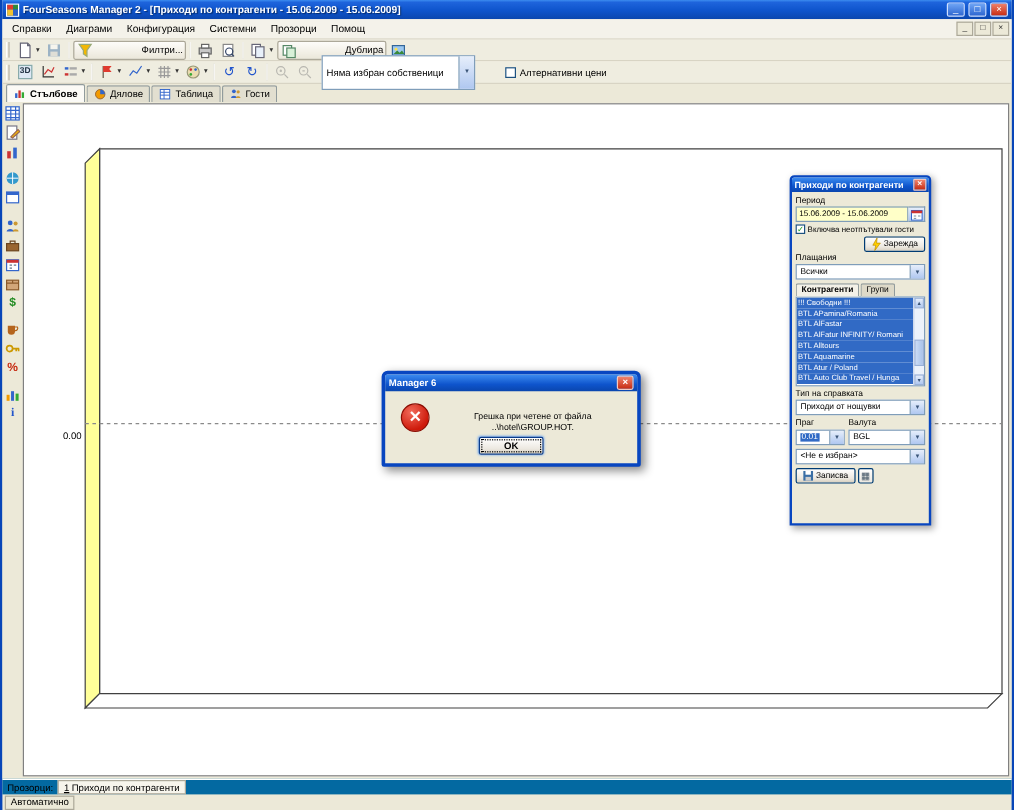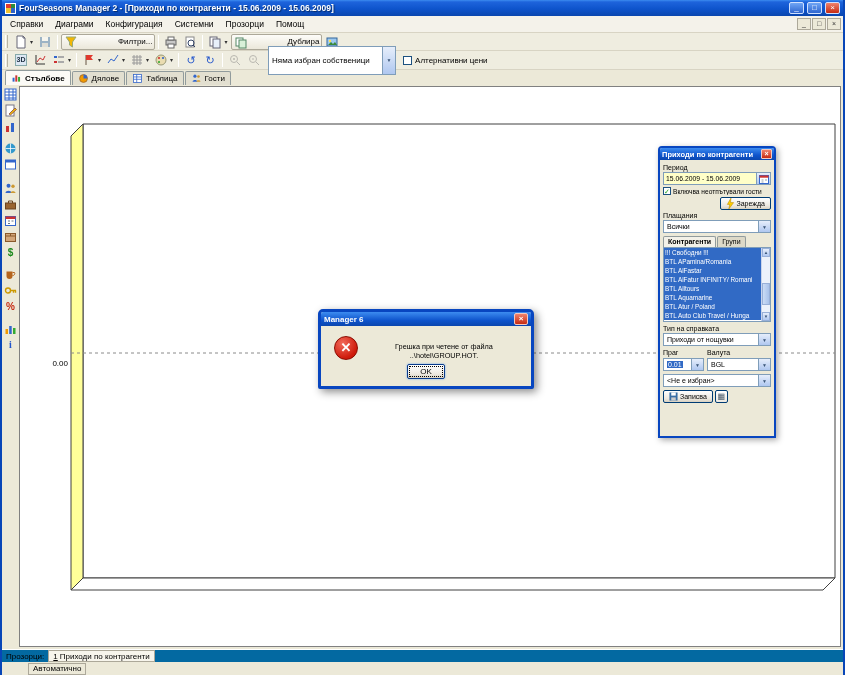--- a/index.html
+++ b/index.html
@@ -43,21 +43,21 @@
   .ico svg { width:14px; height:14px; display:block; }
   .threed-ico { font-size:7px; font-weight:bold; color:#234; border:1px solid #8aa; padding:0 1px;
       background:#dde8f4; line-height:10px; }
   .rot { font-size:11px; color:#2255CC; line-height:12px; }
 
   .combo { height:29px; background:#fff; border:1px solid #7F9DB9; display:flex; align-items:center;
       font-size:8px; padding-left:3px; position:relative; }
   .combo .arrow { margin-left:auto; width:13px; align-self:stretch; display:flex; align-items:center; justify-content:center;
       background:linear-gradient(180deg,#E6EEFB,#AFC7F0); border-left:1px solid #7F9DB9; color:#3A5578; font-size:5px; }
   .owner-combo { width:128px; margin-left:4px; }
-  .chk { display:inline-flex; align-items:center; gap:3px; margin-left:6px; }
+  .chk { display:inline-flex; align-items:center; gap:3px; margin-left:24px; }
   .chk .box { width:9px; height:9px; background:#fff; border:1px solid #1C5180; font-size:7px;
       line-height:8px; text-align:center; color:#21A121; }
 
   
   .tabrow { height:15px; flex:0 0 15px; background:#ECE9D8; display:flex; align-items:flex-end; padding-left:3px; gap:1px; }
   .vtab { display:inline-flex; align-items:center; gap:3px; font-size:8px; height:14px; padding:0 5px;
       border:1px solid #919B9C; border-bottom:none; border-radius:2px 2px 0 0; background:#E2DFD0; }
   .vtab.active { background:#FBFAF6; height:15px; font-weight:bold; }
   .vtab .ico, .vtab svg { width:11px; height:11px; }
 
@@ -128,32 +128,32 @@
   .dlg-title { height:14px; display:flex; align-items:center; padding:0 3px; border-radius:2px 2px 0 0;
       background:linear-gradient(180deg,#3C8CF0,#0E54CC 60%,#0A46AE); color:#fff; font-weight:bold; font-size:8px; }
   .dlg-title .t { flex:1; }
   .dlg-close { width:14px; height:12px; border-radius:2px; border:1px solid #f4c9c0; color:#fff; font-size:8px;
       line-height:10px; text-align:center; background:linear-gradient(180deg,#F0836C,#C62B12); }
   .dlg-body { position:relative; height:60px; }
   .err-icon { position:absolute; left:13px; top:10px; width:24px; height:24px; border-radius:50%;
       background:radial-gradient(circle at 35% 30%, #F26B5B, #CE1A0B 70%); border:1px solid #8a0c02;
       color:#fff; font-size:13px; font-weight:bold; line-height:22px; text-align:center; }
   .dlg-msg { position:absolute; left:42px; right:6px; top:16px; font-size:7.3px; text-align:center; }
-  .ok-btn { position:absolute; left:50%; transform:translateX(-50%); bottom:7px; width:38px; height:15px;
+  .ok-btn { position:absolute; left:50%; transform:translateX(-50%); bottom:7px; width:54px; height:15px;
       font-size:8px; text-align:center; line-height:13px; border:1px solid #0A3C8C; border-radius:2px;
       background:linear-gradient(180deg,#FFFFFF,#ECE8E0 70%,#D8D0C0); outline:1px dotted #000; outline-offset:-3px;
-      box-shadow:0 0 2px #5A9CF5; }
+      box-shadow:0 0 2px #5A9CF5;font-weight:bold; }
 
   
   .windowsrow { height:13px; flex:0 0 13px; background:#0369a1; border-top:1px solid #fff;
       display:flex; align-items:center; gap:4px; padding-left:4px; font-size:8px; }
   .wtab { display:inline-flex; align-items:center; height:12px; padding:0 4px; border:1px solid #ACA899;
       background:#F7F5EC; }
   .wtab .num { text-decoration:underline; margin-right:2px; }
-  .autorow { height:13px; flex:0 0 13px; display:flex; align-items:center; padding-left:2px;margin-left:24px; }
+  .autorow { height:13px; flex:0 0 13px; display:flex; align-items:center; padding-left:2px; }
   .autobtn { height:12px; padding:0 4px; border:1px solid #ACA899; background:#ECE9D8; font-size:8px;
       line-height:10px; }
   .statusbar { height:12px; flex:0 0 12px; border-top:1px solid #fff; background:#ECE9D8; position:relative;
       font-size:8px; padding-left:3px; }
   .progress { position:absolute; left:0; bottom:0; height:4px; width:88px;
       background:linear-gradient(180deg,#FFB35C,#F06000); }
 </style>
 </head>
 <body>
 

